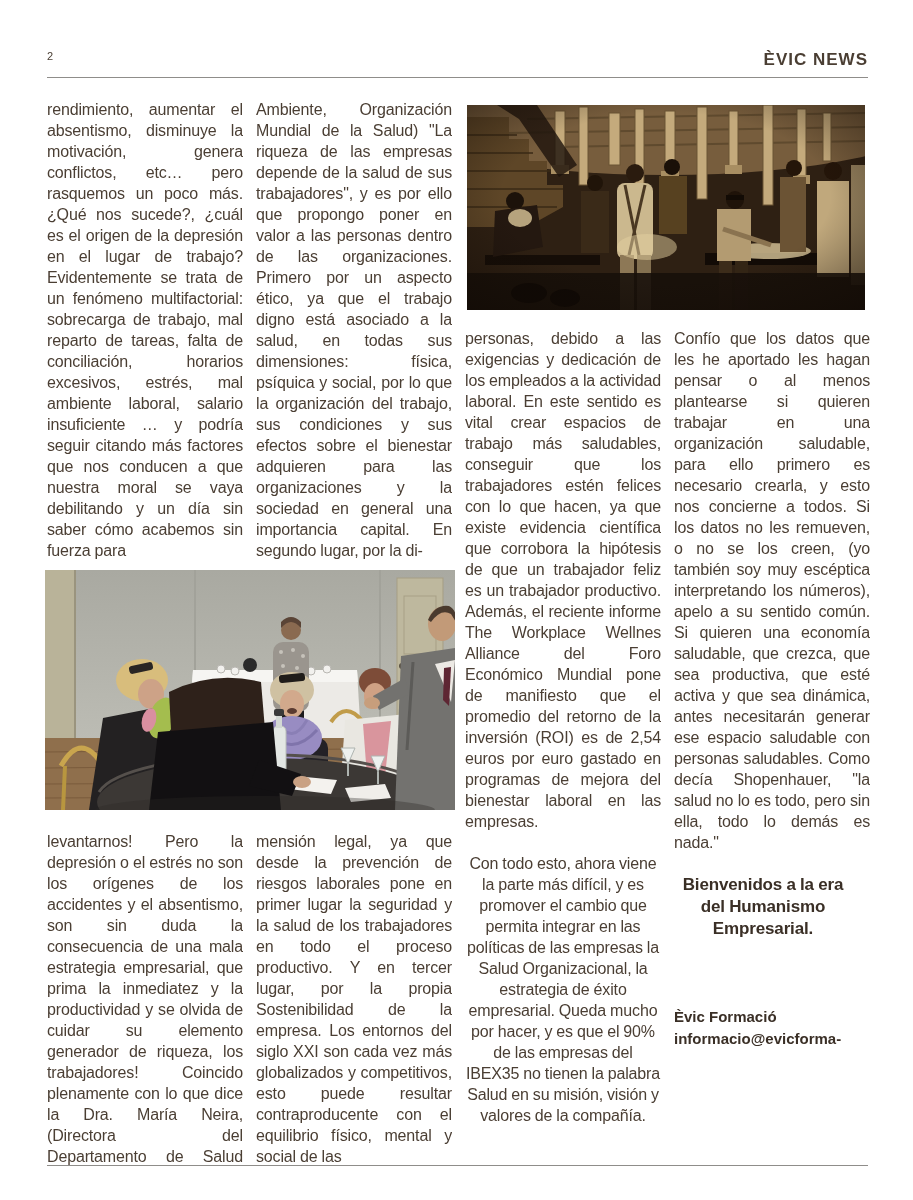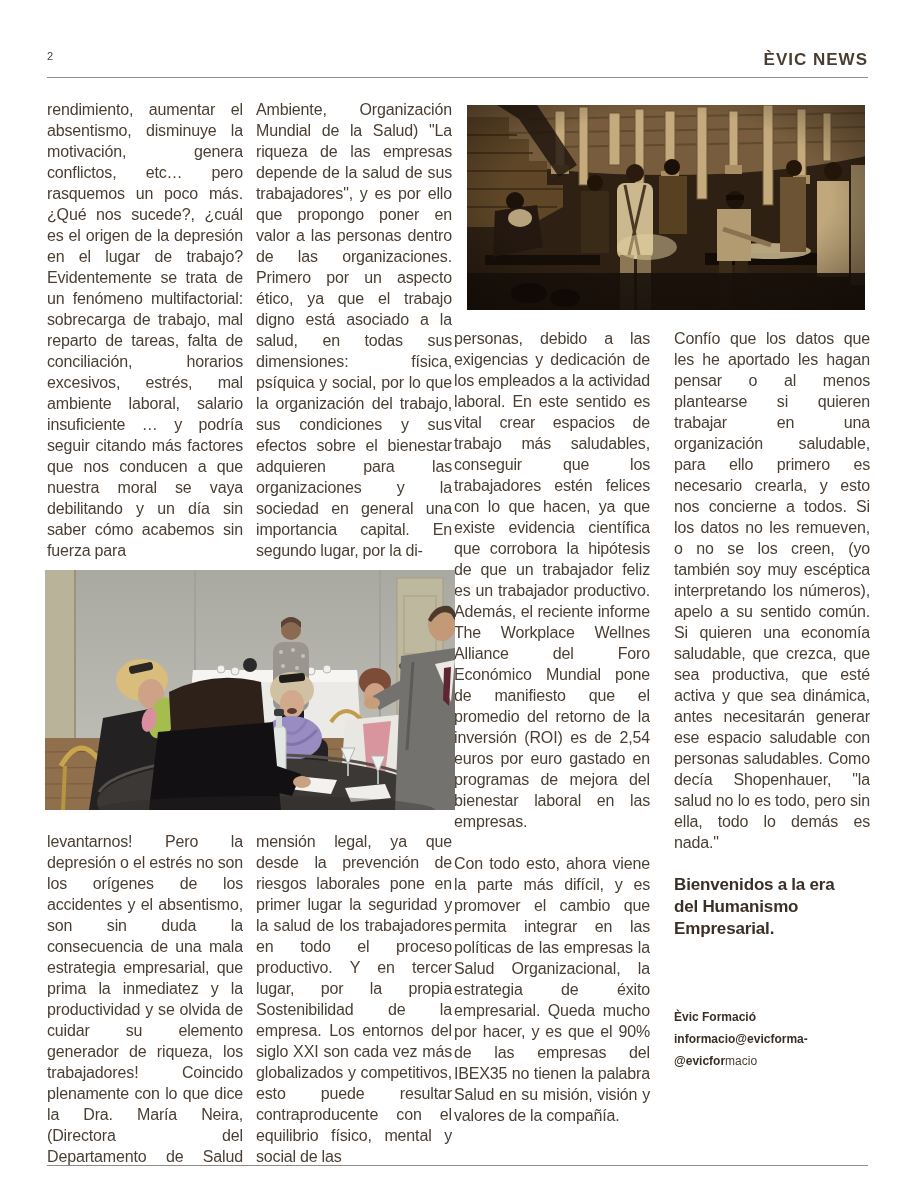--- a/index.html
+++ b/index.html
@@ -16,31 +16,31 @@
   .rule.bottom{top:1165px;}
   .coltxt{
     position:absolute;width:196px;font-size:16px;line-height:21px;
     text-align:justify;color:#4a3e33;overflow:hidden;
     hyphens:auto;-webkit-hyphens:auto;word-spacing:-0.3px;letter-spacing:-0.15px;
   }
   .c1a{left:47px;top:99px;height:463px;}
   .c2a{left:256px;top:99px;height:463px;}
   .c1b{left:47px;top:831px;height:334px;}
   .c2b{left:256px;top:831px;height:334px;}
-  .c3{left:454px;top:328px;height:840px;}
+  .c3{left:465px;top:328px;height:840px;}
   .c4{left:674px;top:328px;height:650px;}
   .coltxt p{margin:0;}
-  .coltxt p + p{margin-top:21px;}
+  .coltxt p + p{margin-top:21px;text-align:center;}
   .article-heading{
     margin-top:22px;width:178px;font-size:17px;line-height:22px;font-weight:bold;
     text-align:left;color:#3a2f26;hyphens:none;
   }
   .contact{
     position:absolute;left:674px;top:1006px;width:205px;
-    font-size:12px;line-height:22px;font-weight:bold;color:#3a2f26;
+    font-size:15px;line-height:22px;font-weight:bold;color:#3a2f26;
   }
   .contact .ln{white-space:nowrap;}
   .contact .light{font-weight:normal;color:#4a3e33;}
   figure{margin:0;padding:0;position:absolute;}
   .photo-factory{left:467px;top:105px;width:398px;height:205px;}
   .photo-meeting{left:45px;top:570px;width:410px;height:240px;}
   figure svg{display:block;width:100%;height:100%;}
 </style>
 </head>
 <body>
@@ -279,17 +279,16 @@
       <ellipse cx="220" cy="240" rx="170" ry="14" fill="#2a2724" opacity="0.35"></ellipse>
     </svg>
   </figure>
 
   <div class="coltxt c1b">levantarnos! Pero la depresión o el estrés no son los orígenes de los accidentes y el absentismo, son sin duda la consecuencia de una mala estrategia empresarial, que prima la inmediatez y la productividad y se olvida de cuidar su elemento generador de riqueza, los trabajadores! Coincido plenamente con lo que dice la Dra. María Neira, (Directora del Departamento de Salud Pública y</div>
   <div class="coltxt c2b">mensión legal, ya que desde la prevención de riesgos laborales pone en primer lugar la seguridad y la salud de los trabajadores en todo el proceso productivo. Y en tercer lugar, por la propia Sostenibilidad de la empresa. Los entornos del siglo XXI son cada vez más globalizados y competitivos, esto puede resultar contraproducente con el equilibrio físico, mental y social de las</div>
 
   <div class="contact">
     <div class="ln">Èvic Formació</div>
     <div class="ln">informacio@evicforma-</div>
-    <div class="ln"><span>@evicfor</span><span class="light">macio</span></div>
   </div>
 
   <div class="rule bottom"></div>
 </div>
 
 </body></html>

